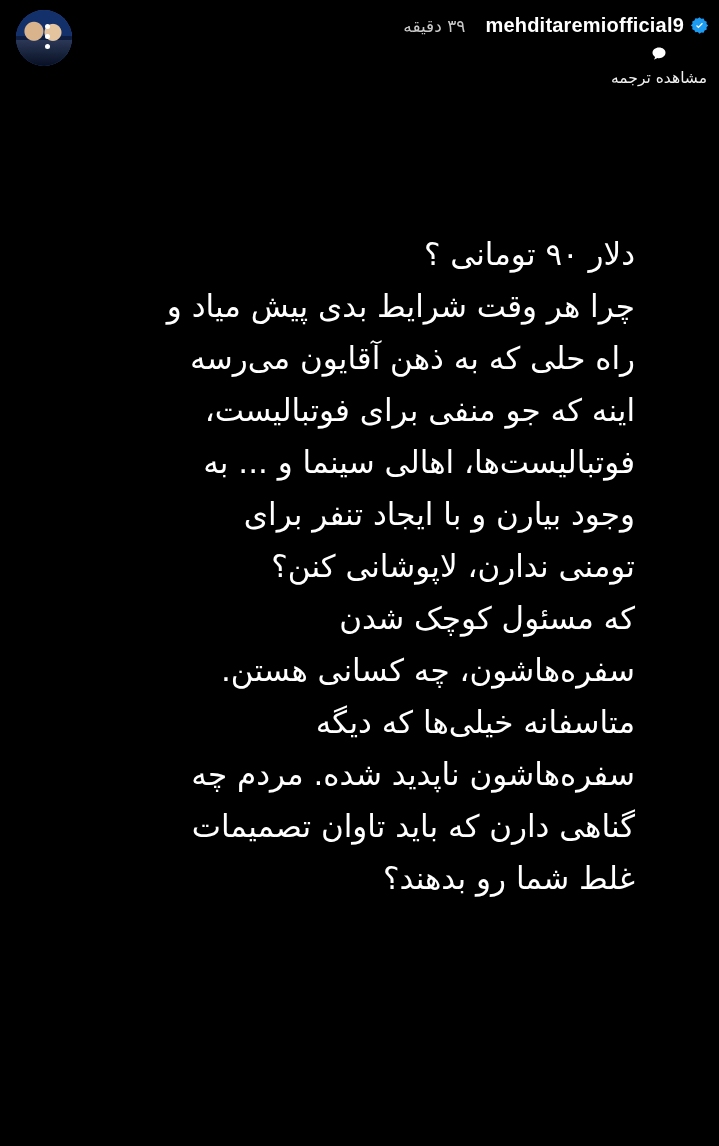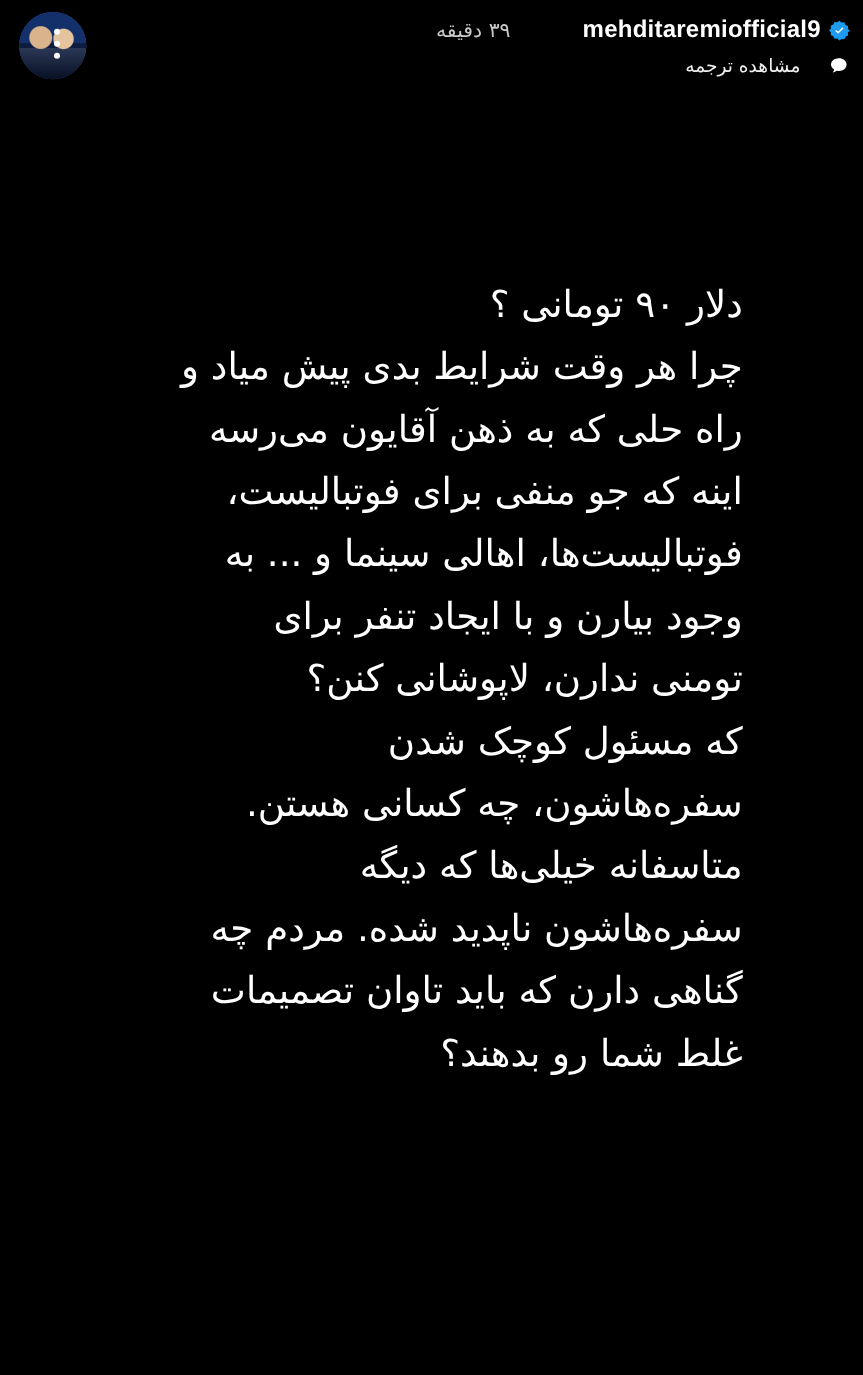--- a/index.html
+++ b/index.html
@@ -71,41 +71,40 @@
     justify-content: flex-start;
   }
   .username {
     font-size: 20px;
     font-weight: bold;
     color: #ffffff;
     letter-spacing: .2px;
     direction: ltr;
     unicode-bidi: isolate;
     font-family: "Liberation Sans", sans-serif;
-    margin-left: 40px;
   }
   .verified {
     width: 19px; height: 19px;
     flex: 0 0 auto;
     display: inline-block;
   }
   .timestamp {
     font-size: 17px;
     color: #c9c9c9;
     margin-right: 14px;
     white-space: nowrap;
     text-align: right;
   }
   .name-spacer { flex: 1 1 auto; }
 
   .translate-row {
     display: flex;
-    flex-direction: row;
+    flex-direction: column;
     align-items: center;
-    gap: 24px;
+    gap: 7px;
     margin-top: 9px;
     margin-right: 0;
     align-self: flex-start;
     padding-right: 2px;
   }
   .translate-label {
     font-size: 15.5px;
     color: #f0f0f0;
   }
   .bubble-icon { width: 16px; height: 16px; display: inline-block; }
@@ -128,21 +127,21 @@
     width: 5px; height: 5px;
     border-radius: 50%;
     background: #ffffff;
   }
 
   
   .story-body {
     position: absolute;
     top: 228px;
     left: 0;
-    right: 16px;
+    right: 0;
     padding: 0 84px 0 88px;
     text-align: right;
     direction: rtl;
   }
   .story-line {
     font-size: 31px;
     line-height: 52px;
     color: #ffffff;
     font-family: "DejaVu Sans", sans-serif;
     white-space: nowrap;

